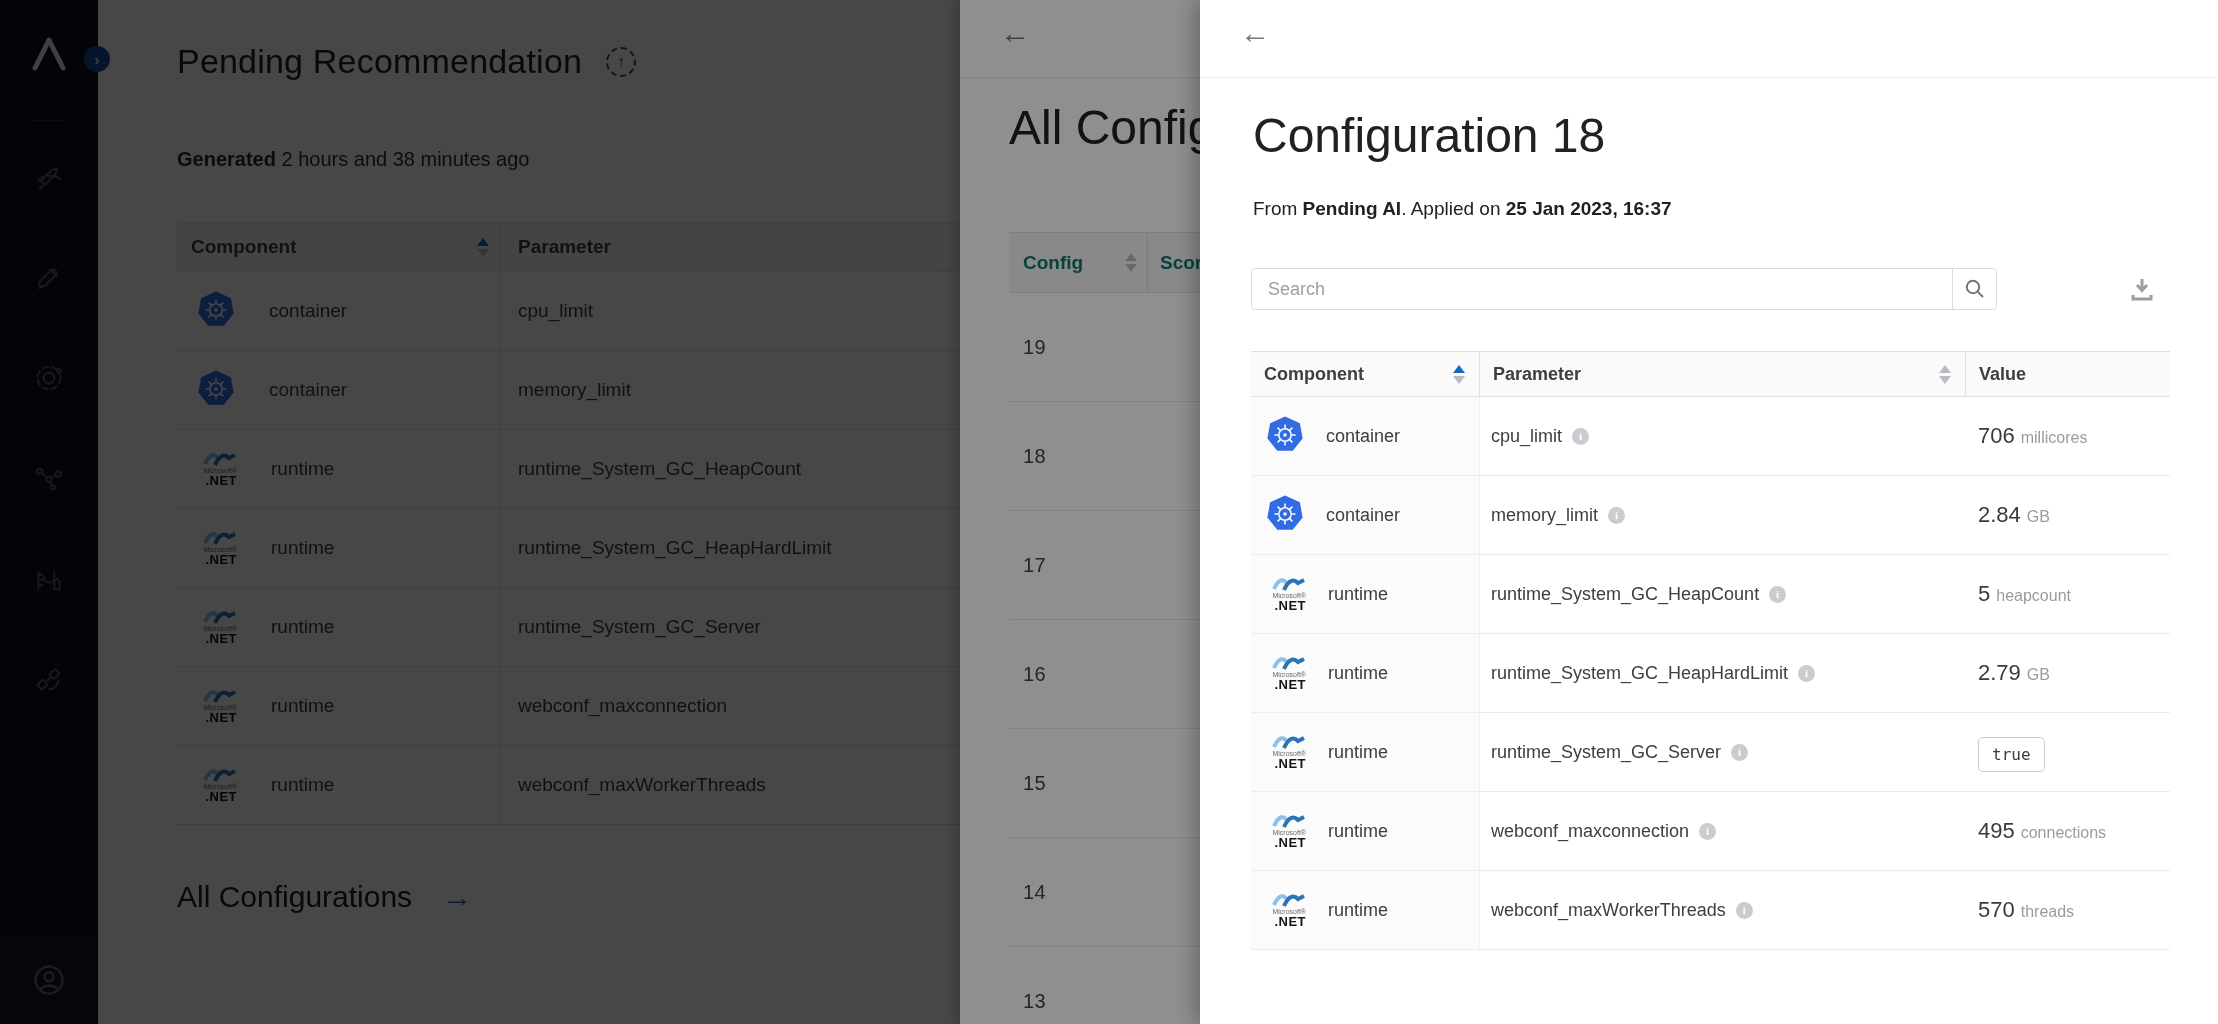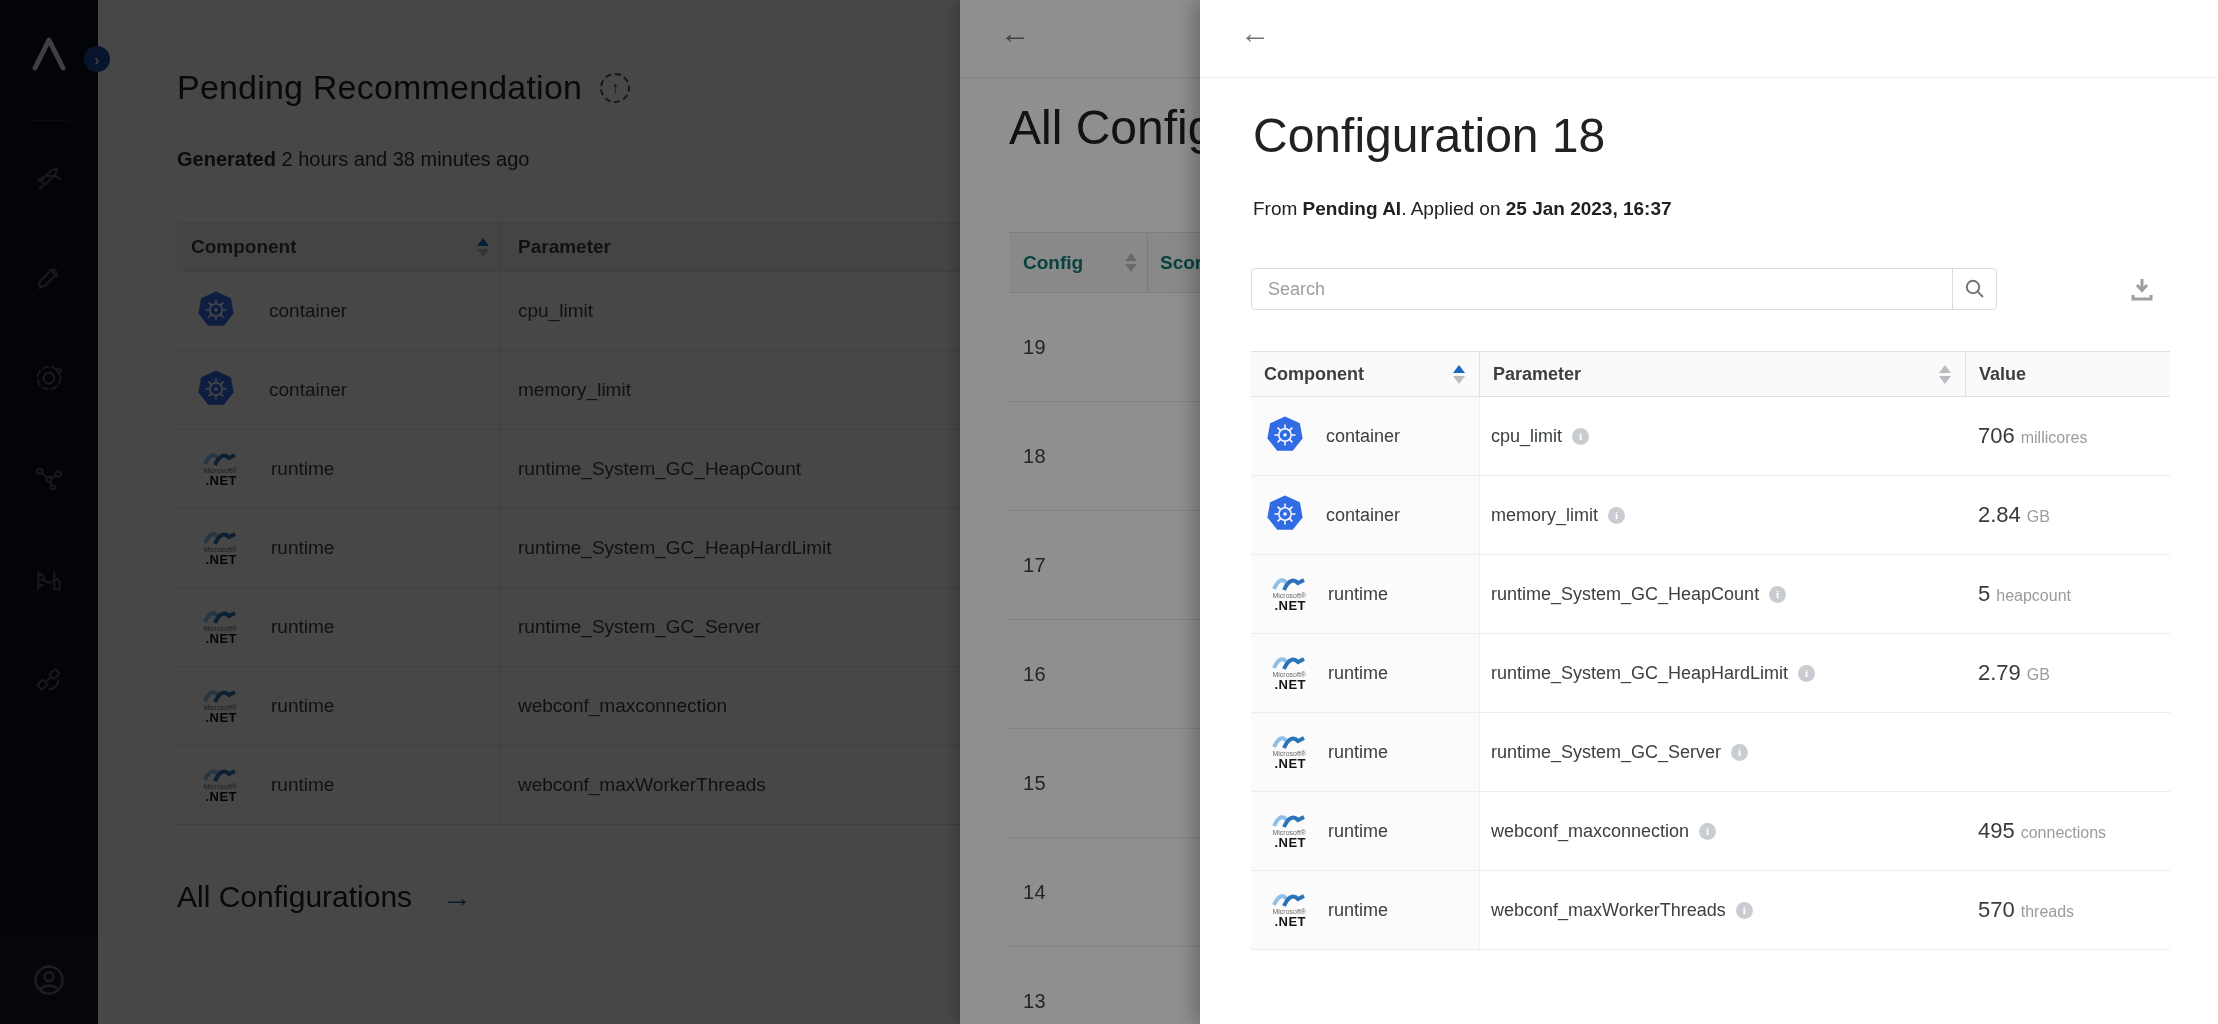--- a/index.html
+++ b/index.html
@@ -14,21 +14,21 @@
   .logo-wrap { position:absolute; top:34px; left:0; width:98px; display:flex; justify-content:center; }
   .logo-divider { position:absolute; top:120px; left:29px; width:40px; height:1px; background:#272e3c; }
   .nav-icon { position:absolute; left:27px; width:44px; height:44px;
     display:flex; align-items:center; justify-content:center; opacity:.5; }
   .nav-icon svg { stroke:#97a0b3; fill:none; stroke-width:1.6; stroke-linecap:round; stroke-linejoin:round; }
   .expand-btn { position:fixed; left:84px; top:46px; width:26px; height:26px; border-radius:50%;
     background:#1c4f9e; color:#d7e4f7; display:flex; align-items:center; justify-content:center;
     font-size:15px; font-weight:bold; z-index:2; }
 
   .page { position:fixed; left:98px; top:0; right:0; height:1024px; background:#ffffff; z-index:1; }
-  .page-title-row { position:absolute; left:79px; top:68px; display:flex; align-items:center; gap:18px; }
+  .page-title-row { position:absolute; left:79px; top:42px; display:flex; align-items:center; gap:24px; }
   .page-title { font-size:34px; color:#202124; letter-spacing:.2px; }
   .apply-icon { width:30px; height:30px; border:2px dashed #4a4d51; border-radius:50%;
     display:flex; align-items:center; justify-content:center; font-size:16px; font-weight:bold; color:#3c4043; }
   .generated-line { position:absolute; left:79px; top:148px; font-size:20px; color:#2d2f33; }
   .generated-line b { font-weight:bold; }
 
   .ltable { position:absolute; left:79px; top:222px; width:1480px; }
   .ltable-head { display:flex; height:50px; background:#f5f5f5;
     border-top:1px solid #e0e0e0; border-bottom:1px solid #e0e0e0; }
   .lth1 { width:323px; display:flex; align-items:center; padding:0 10px 0 14px;
@@ -557,20 +557,24 @@
               </svg>
               <span class="ms">Microsoft®</span>
               <span class="net">.NET</span>
             </span>
             <span class="dtext">runtime</span>
           </div>
           <div class="dc2">
             <span class="dtext">runtime_System_GC_Server</span>
             <span class="info-dot">i</span>
           </div>
+          <div class="dc3">
+
+            <span class="val-chip">true</span>
+          </div>
         </div>
 
         <div class="drow">
           <div class="dc1">
 
             <span class="dotnet">
               <svg width="34" height="14" viewBox="0 0 34 14">
                 <path d="M2 12 C7 1, 12 1, 16 8" stroke="#8ec0e8" stroke-width="4" fill="none"></path>
                 <path d="M12 13 C17 2, 22 2, 26 6 L32 3" stroke="#2b72b8" stroke-width="4" fill="none"></path>
               </svg>

